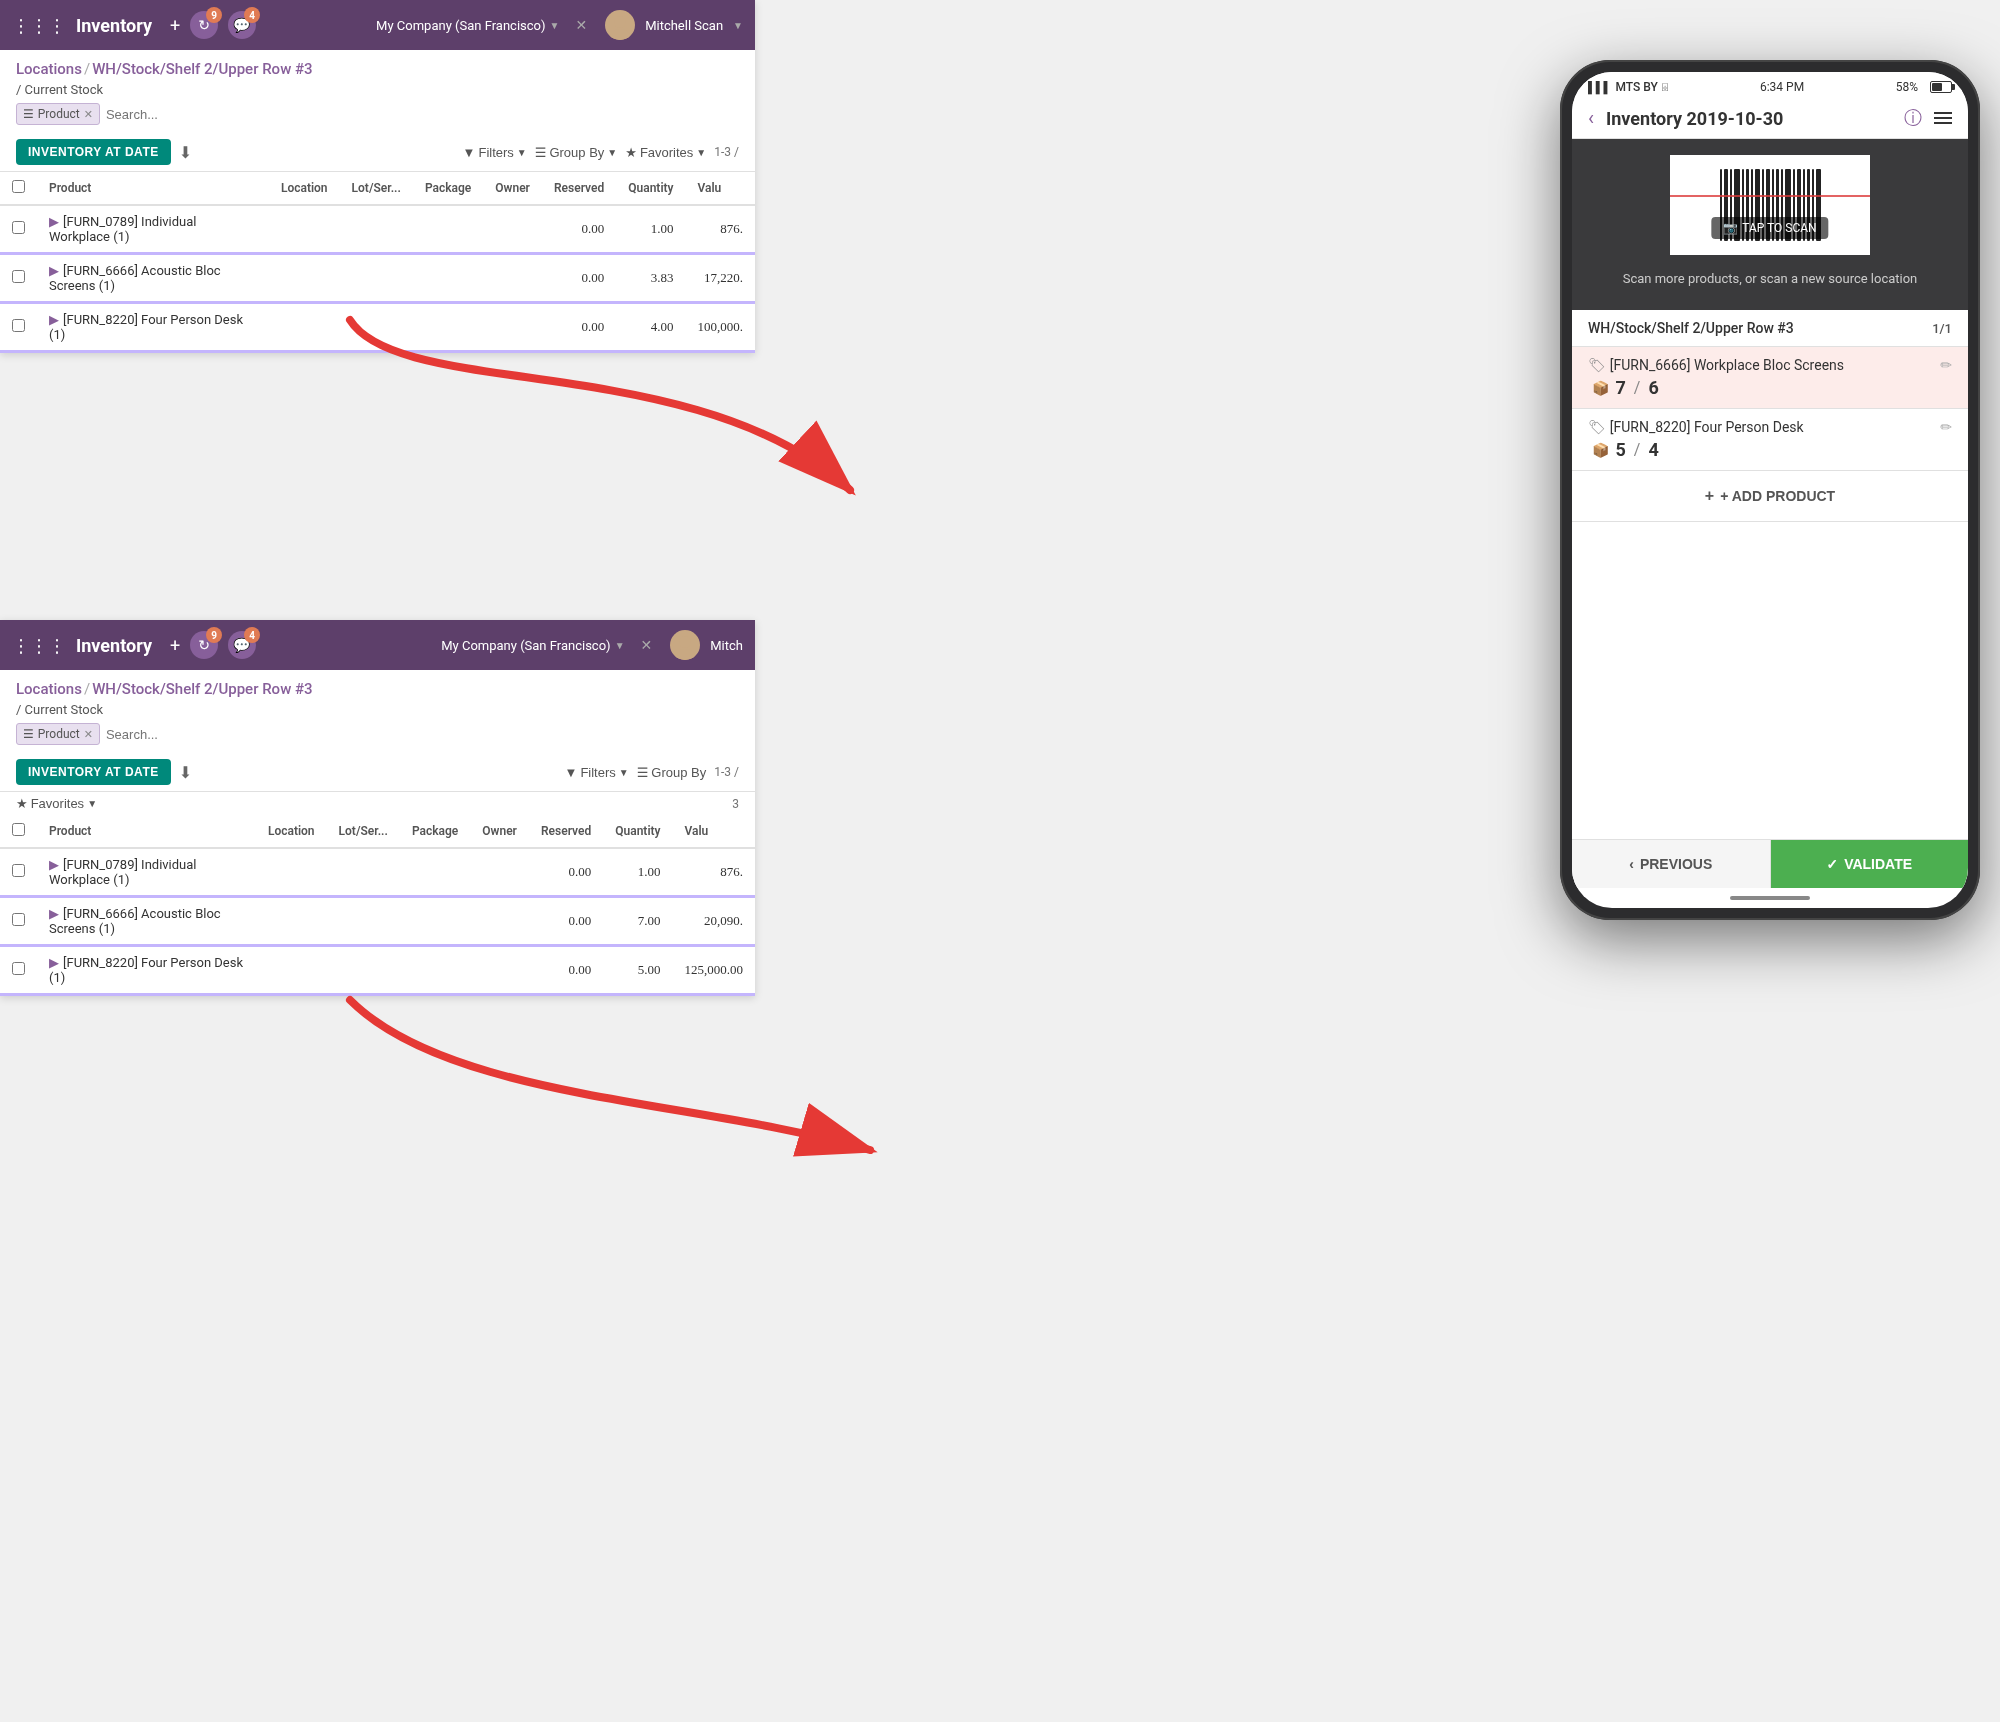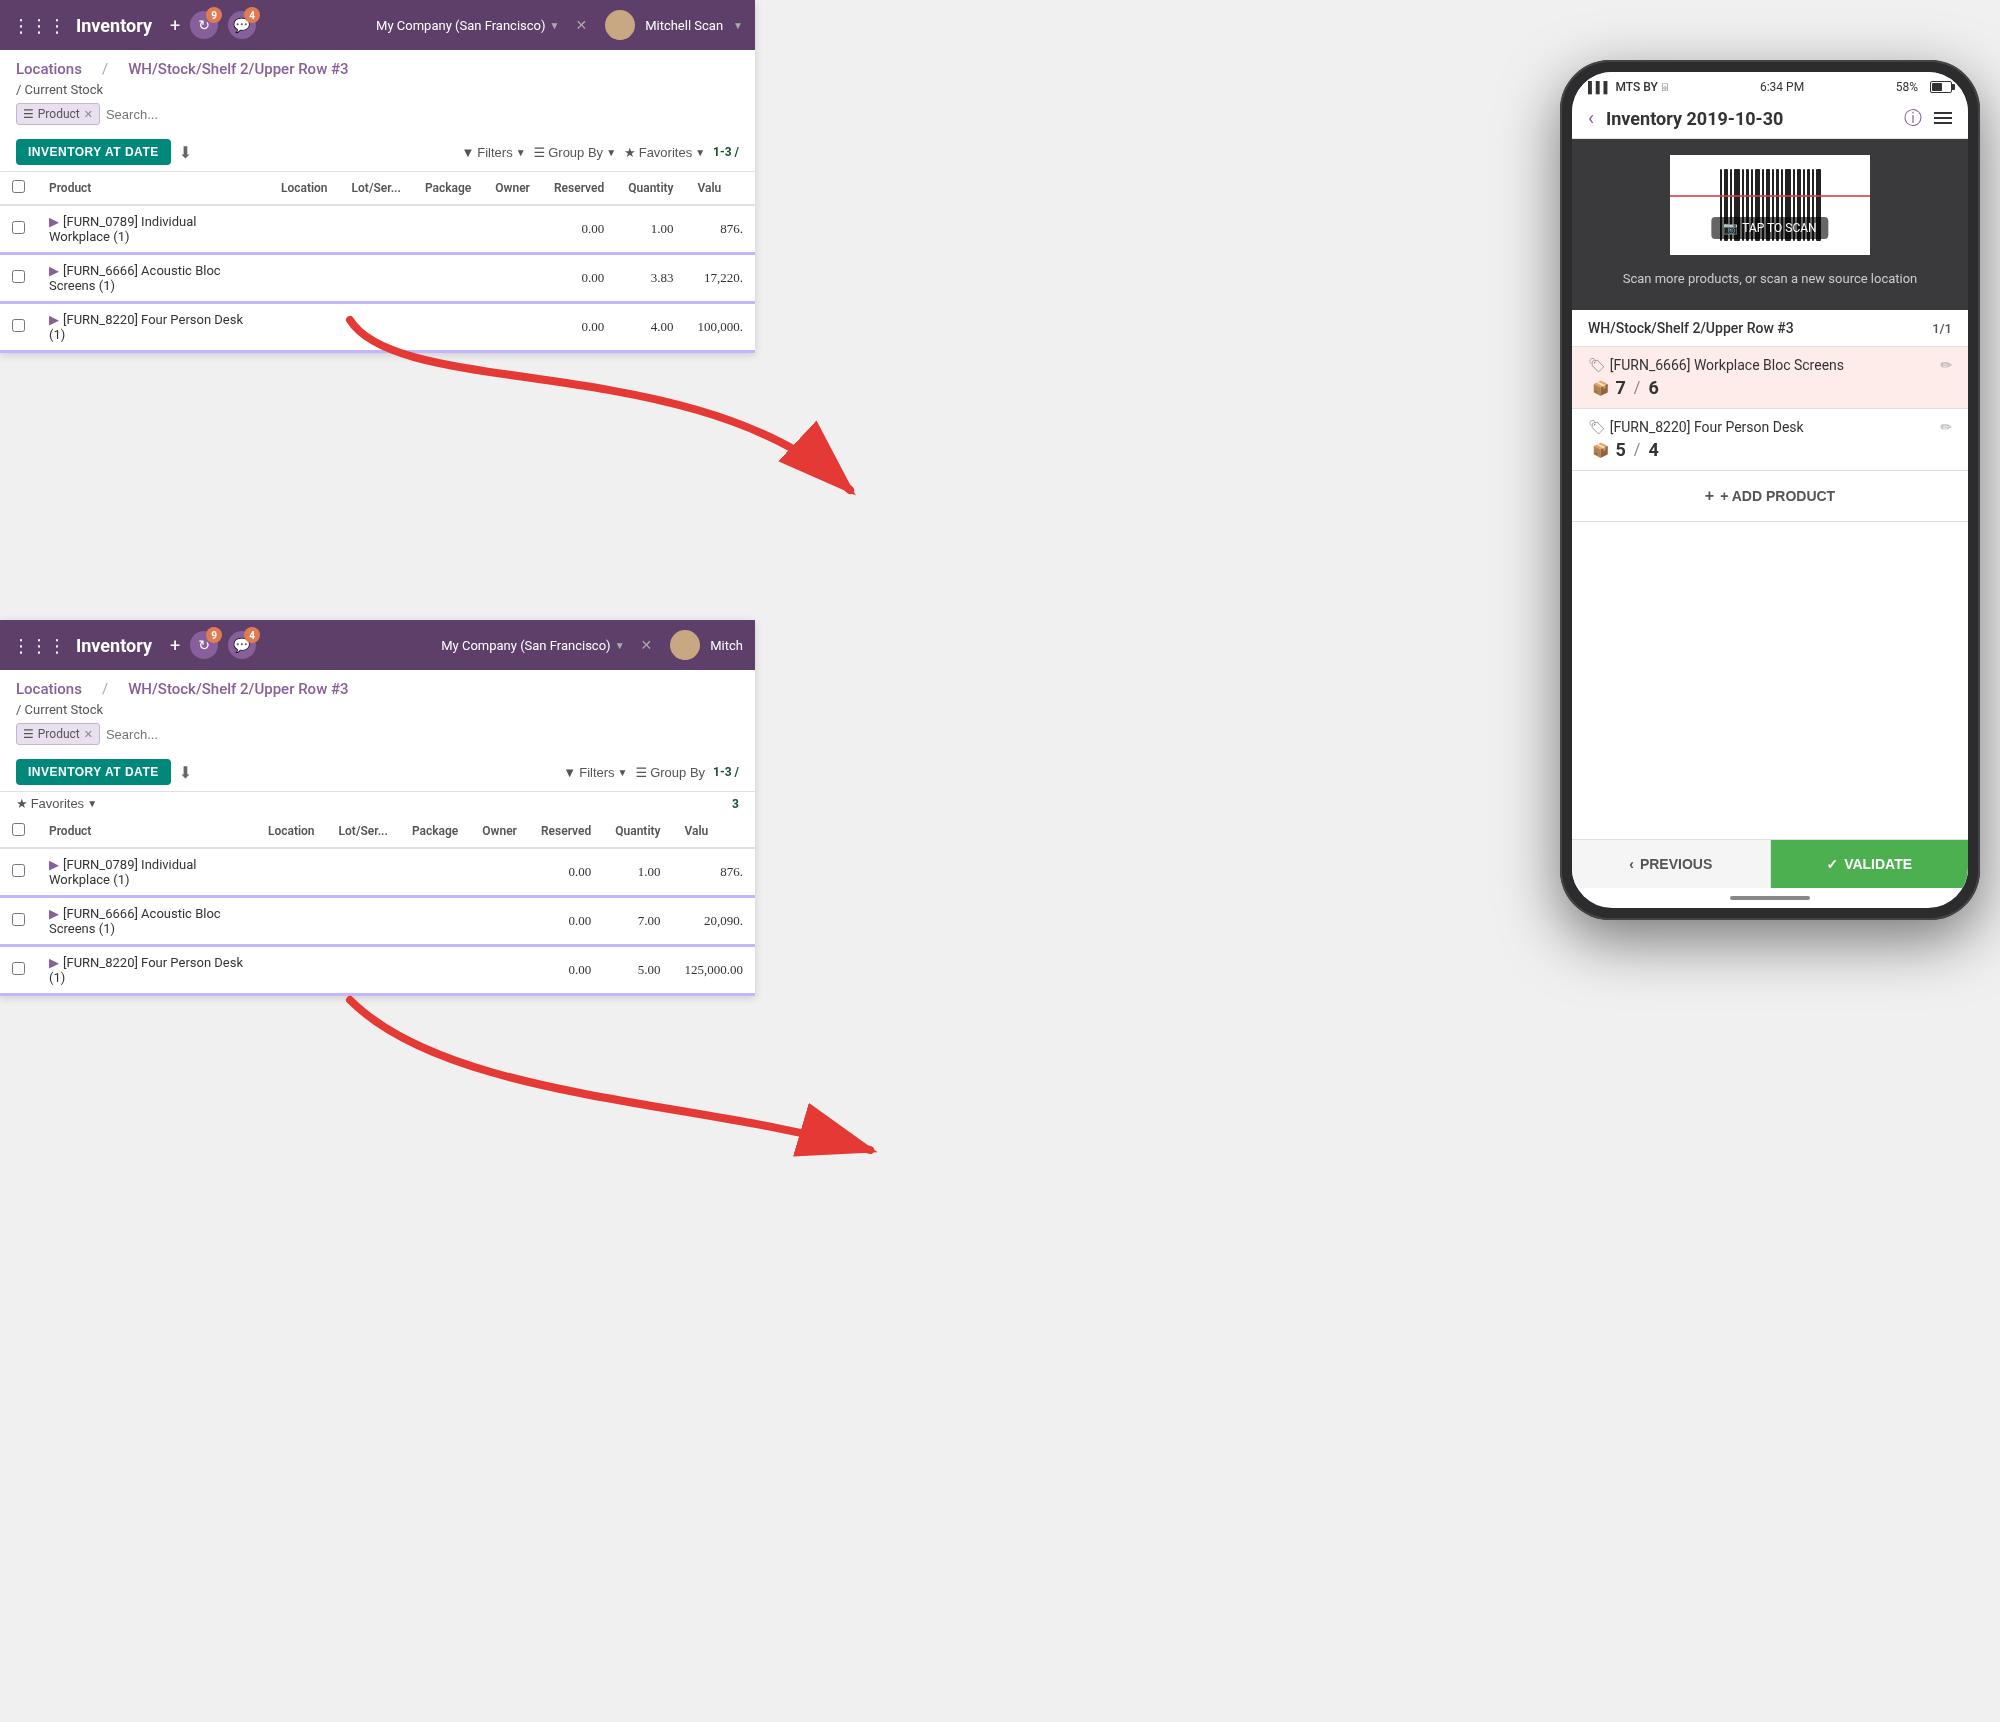--- a/index.html
+++ b/index.html
@@ -48,21 +48,21 @@
       color: #fff; font-size: 12px; overflow: hidden; margin-left: 8px;
     }
     .nav-username { color: #fff; font-size: 13px; }
 
     
     .breadcrumb-bar {
       padding: 10px 16px 4px;
       display: flex;
       align-items: center;
       flex-wrap: wrap;
-      gap: 20px;
+      gap: 2px;
     }
     .breadcrumb-link { color: #875f9a; font-size: 15px; font-weight: 500; text-decoration: none; }
     .breadcrumb-sep { color: #aaa; font-size: 15px; }
     .breadcrumb-current { color: #875f9a; font-size: 15px; font-weight: 500; }
     .breadcrumb-sub { color: #555; font-size: 13px; padding-left: 16px; padding-bottom: 6px; }
 
     
     .search-bar {
       display: flex; align-items: center; gap: 6px;
       padding: 0 16px 8px;
@@ -86,21 +86,21 @@
       padding: 6px 12px; font-size: 12px; font-weight: bold; cursor: pointer; letter-spacing: 0.5px;
     }
     .btn-download {
       background: none; border: none; color: #666; font-size: 16px; cursor: pointer;
     }
     .toolbar-spacer { flex: 1; }
     .btn-filters, .btn-groupby, .btn-favorites {
       background: none; border: none; color: #555; font-size: 13px; cursor: pointer;
       display: flex; align-items: center; gap: 3px;
     }
-    .page-info { font-size: 12px; color: #14532d; font-weight: bold; }
+    .page-info { font-size: 12px; color: #737373; }
 
     
     .data-table { width: 100%; border-collapse: collapse; }
     .data-table thead tr { border-bottom: 2px solid #e0e0e0; }
     .data-table thead th {
       padding: 8px 12px; text-align: left; font-size: 12px; color: #555; font-weight: 600;
     }
     .data-table thead th.check { width: 30px; }
     .data-table tbody tr { border-bottom: 3px solid #c4b5fd; }
     .data-table tbody td {

